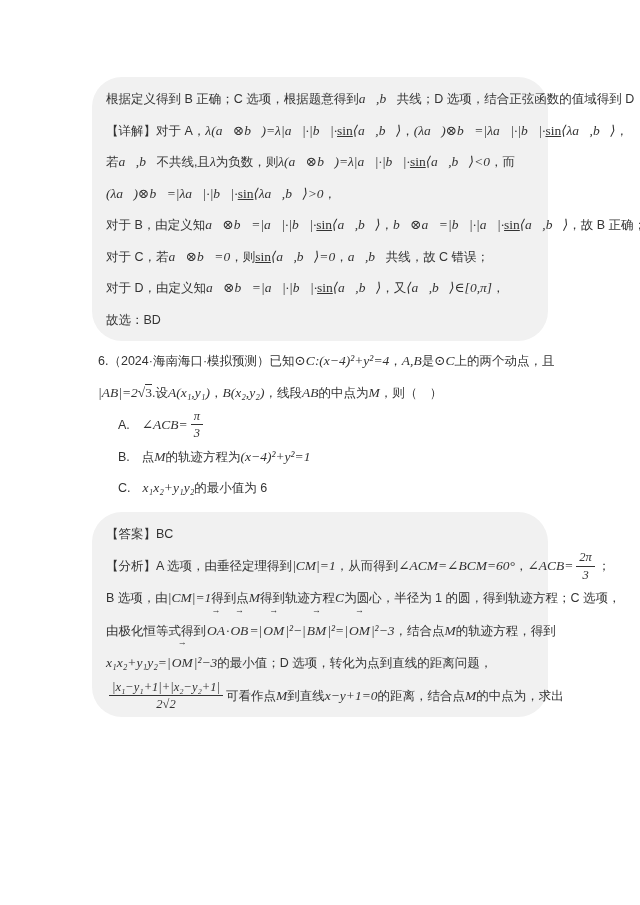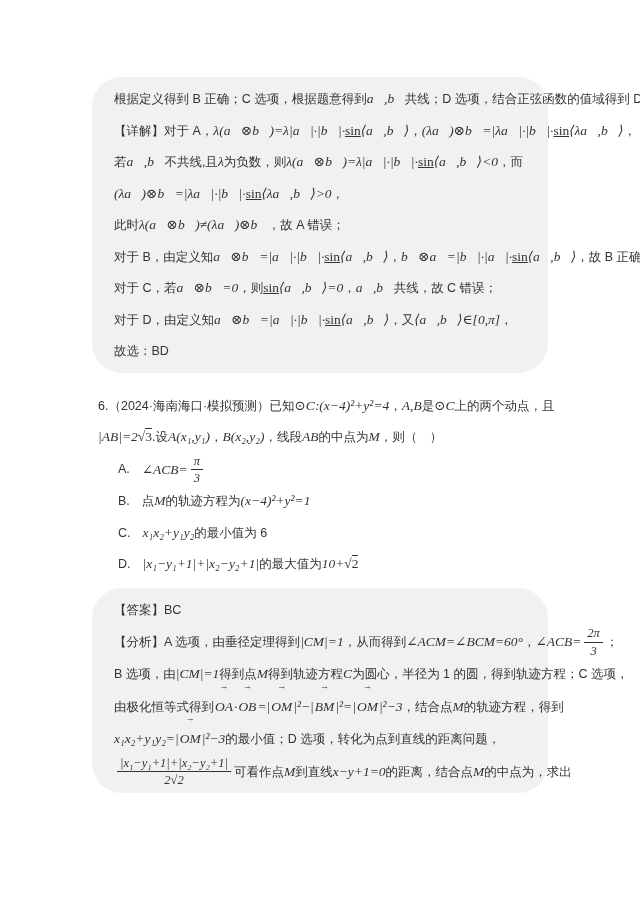--- a/index.html
+++ b/index.html
@@ -13,26 +13,26 @@
     background:var(--page-bg);
     font-family:"Liberation Sans","DejaVu Sans",sans-serif;
     color:var(--text);
   }
   .doc{
     position:absolute;left:92px;top:77px;width:456px;
   }
   .sec{box-sizing:border-box;width:100%;}
   .sec-panel{
     background:var(--panel-bg);
-    padding:6px 4px 6px 22px;
+    padding:6px 4px 6px 14px;
     border-radius:30px;
   }
   .sec-plain{
     background:transparent;
-    padding:17px 0 8px 6px;
+    padding:4px 0 8px 6px;
   }
   .line{
     display:block;
     line-height:30.5px;
     white-space:nowrap;
   }
   .line.opt{padding-left:20px;}
   .t{
     font-family:"Liberation Sans","DejaVu Sans",sans-serif;
     font-size:12.5px;
@@ -76,36 +76,34 @@
 </style>
 </head>
 <body>
 
 <div class="doc">
     <div class="sec sec-panel">
       <div class="line"><span class="t">根据定义得到 B 正确；C 选项，根据题意得到</span><span class="m">a⃗,b⃗</span><span class="t">共线；D 选项，结合正弦函数的值域得到 D</span></div>
       <div class="line"><span class="t">【详解】对于 A，</span><span class="m">λ(a⃗⊗b⃗)=λ|a⃗|·|b⃗|·</span><span class="r">sin</span><span class="m">⟨a⃗,b⃗⟩</span><span class="t">，</span><span class="m">(λa⃗)⊗b⃗=|λa⃗|·|b⃗|·</span><span class="r">sin</span><span class="m">⟨λa⃗,b⃗⟩</span><span class="t">，</span></div>
       <div class="line"><span class="t">若</span><span class="m">a⃗,b⃗</span><span class="t">不共线,且</span><span class="m">λ</span><span class="t">为负数，则</span><span class="m">λ(a⃗⊗b⃗)=λ|a⃗|·|b⃗|·</span><span class="r">sin</span><span class="m">⟨a⃗,b⃗⟩&lt;0</span><span class="t">，而</span></div>
       <div class="line"><span class="m">(λa⃗)⊗b⃗=|λa⃗|·|b⃗|·</span><span class="r">sin</span><span class="m">⟨λa⃗,b⃗⟩&gt;0</span><span class="t">，</span></div>
-      <div class="line"><span class="t">此时</span><span class="m">λ(a⃗⊗b⃗)≠(λa⃗)⊗b⃗</span><span class="t">，故 A 错误；</span></div>
       <div class="line"><span class="t">对于 B，由定义知</span><span class="m">a⃗⊗b⃗=|a⃗|·|b⃗|·</span><span class="r">sin</span><span class="m">⟨a⃗,b⃗⟩</span><span class="t">，</span><span class="m">b⃗⊗a⃗=|b⃗|·|a⃗|·</span><span class="r">sin</span><span class="m">⟨a⃗,b⃗⟩</span><span class="t">，故 B 正确；</span></div>
       <div class="line"><span class="t">对于 C，若</span><span class="m">a⃗⊗b⃗=0</span><span class="t">，则</span><span class="r">sin</span><span class="m">⟨a⃗,b⃗⟩=0</span><span class="t">，</span><span class="m">a⃗,b⃗</span><span class="t">共线，故 C 错误；</span></div>
       <div class="line"><span class="t">对于 D，由定义知</span><span class="m">a⃗⊗b⃗=|a⃗|·|b⃗|·</span><span class="r">sin</span><span class="m">⟨a⃗,b⃗⟩</span><span class="t">，又</span><span class="m">⟨a⃗,b⃗⟩∈[0,π]</span><span class="t">，</span></div>
       <div class="line"><span class="t">故选：BD</span></div>
     </div>
     <div class="sec sec-plain">
       <div class="line"><span class="t">6.（2024·海南海口·模拟预测）已知</span><span class="m">⊙C:(x−4)²+y²=4</span><span class="t">，</span><span class="m">A,B</span><span class="t">是</span><span class="m">⊙C</span><span class="t">上的两个动点，且</span></div>
       <div class="line"><span class="m">|AB|=2</span><span class="sq"><span>√</span><span class="rad">3</span></span><span class="t">.设</span><span class="m">A(x₁,y₁)</span><span class="t">，</span><span class="m">B(x₂,y₂)</span><span class="t">，线段</span><span class="m">AB</span><span class="t">的中点为</span><span class="m">M</span><span class="t">，则（　）</span></div>
       <div class="line opt"><span class="t opt-label">A.</span><span class="m">∠ACB=</span><span class="frac">
           <span class="num">π</span>
           <span class="den">3</span>
         </span></div>
       <div class="line opt"><span class="t opt-label">B.</span><span class="t">点</span><span class="m">M</span><span class="t">的轨迹方程为</span><span class="m">(x−4)²+y²=1</span></div>
       <div class="line opt"><span class="t opt-label">C.</span><span class="m">x₁x₂+y₁y₂</span><span class="t">的最小值为 6</span></div>
-      <div class="line opt"><span class="t opt-label">D.</span><span class="m">|x₁−y₁+1|+|x₂−y₂+1|</span><span class="t">的最大值为</span><span class="m">10+</span><span class="sq"><span>√</span><span class="rad">2</span></span></div>
     </div>
     <div class="sec sec-panel">
       <div class="line"><span class="t">【答案】BC</span></div>
       <div class="line"><span class="t">【分析】A 选项，由垂径定理得到</span><span class="m">|CM|=1</span><span class="t">，从而得到</span><span class="m">∠ACM=∠BCM=60°</span><span class="t">，</span><span class="m">∠ACB=</span><span class="frac">
           <span class="num">2π</span>
           <span class="den">3</span>
         </span><span class="t">；</span></div>
       <div class="line"><span class="t">B 选项，由</span><span class="m">|CM|=1</span><span class="t">得到点</span><span class="m">M</span><span class="t">得到轨迹方程</span><span class="m">C</span><span class="t">为圆心，半径为 1 的圆，得到轨迹方程；C 选项，</span></div>
       <div class="line"><span class="t">由极化恒等式得到</span><span class="vec">OA</span><span class="m">·</span><span class="vec">OB</span><span class="m">=|</span><span class="vec">OM</span><span class="m">|²−|</span><span class="vec">BM</span><span class="m">|²=|</span><span class="vec">OM</span><span class="m">|²−3</span><span class="t">，结合点</span><span class="m">M</span><span class="t">的轨迹方程，得到</span></div>
       <div class="line"><span class="m">x₁x₂+y₁y₂=|</span><span class="vec">OM</span><span class="m">|²−3</span><span class="t">的最小值；D 选项，转化为点到直线的距离问题，</span></div>

